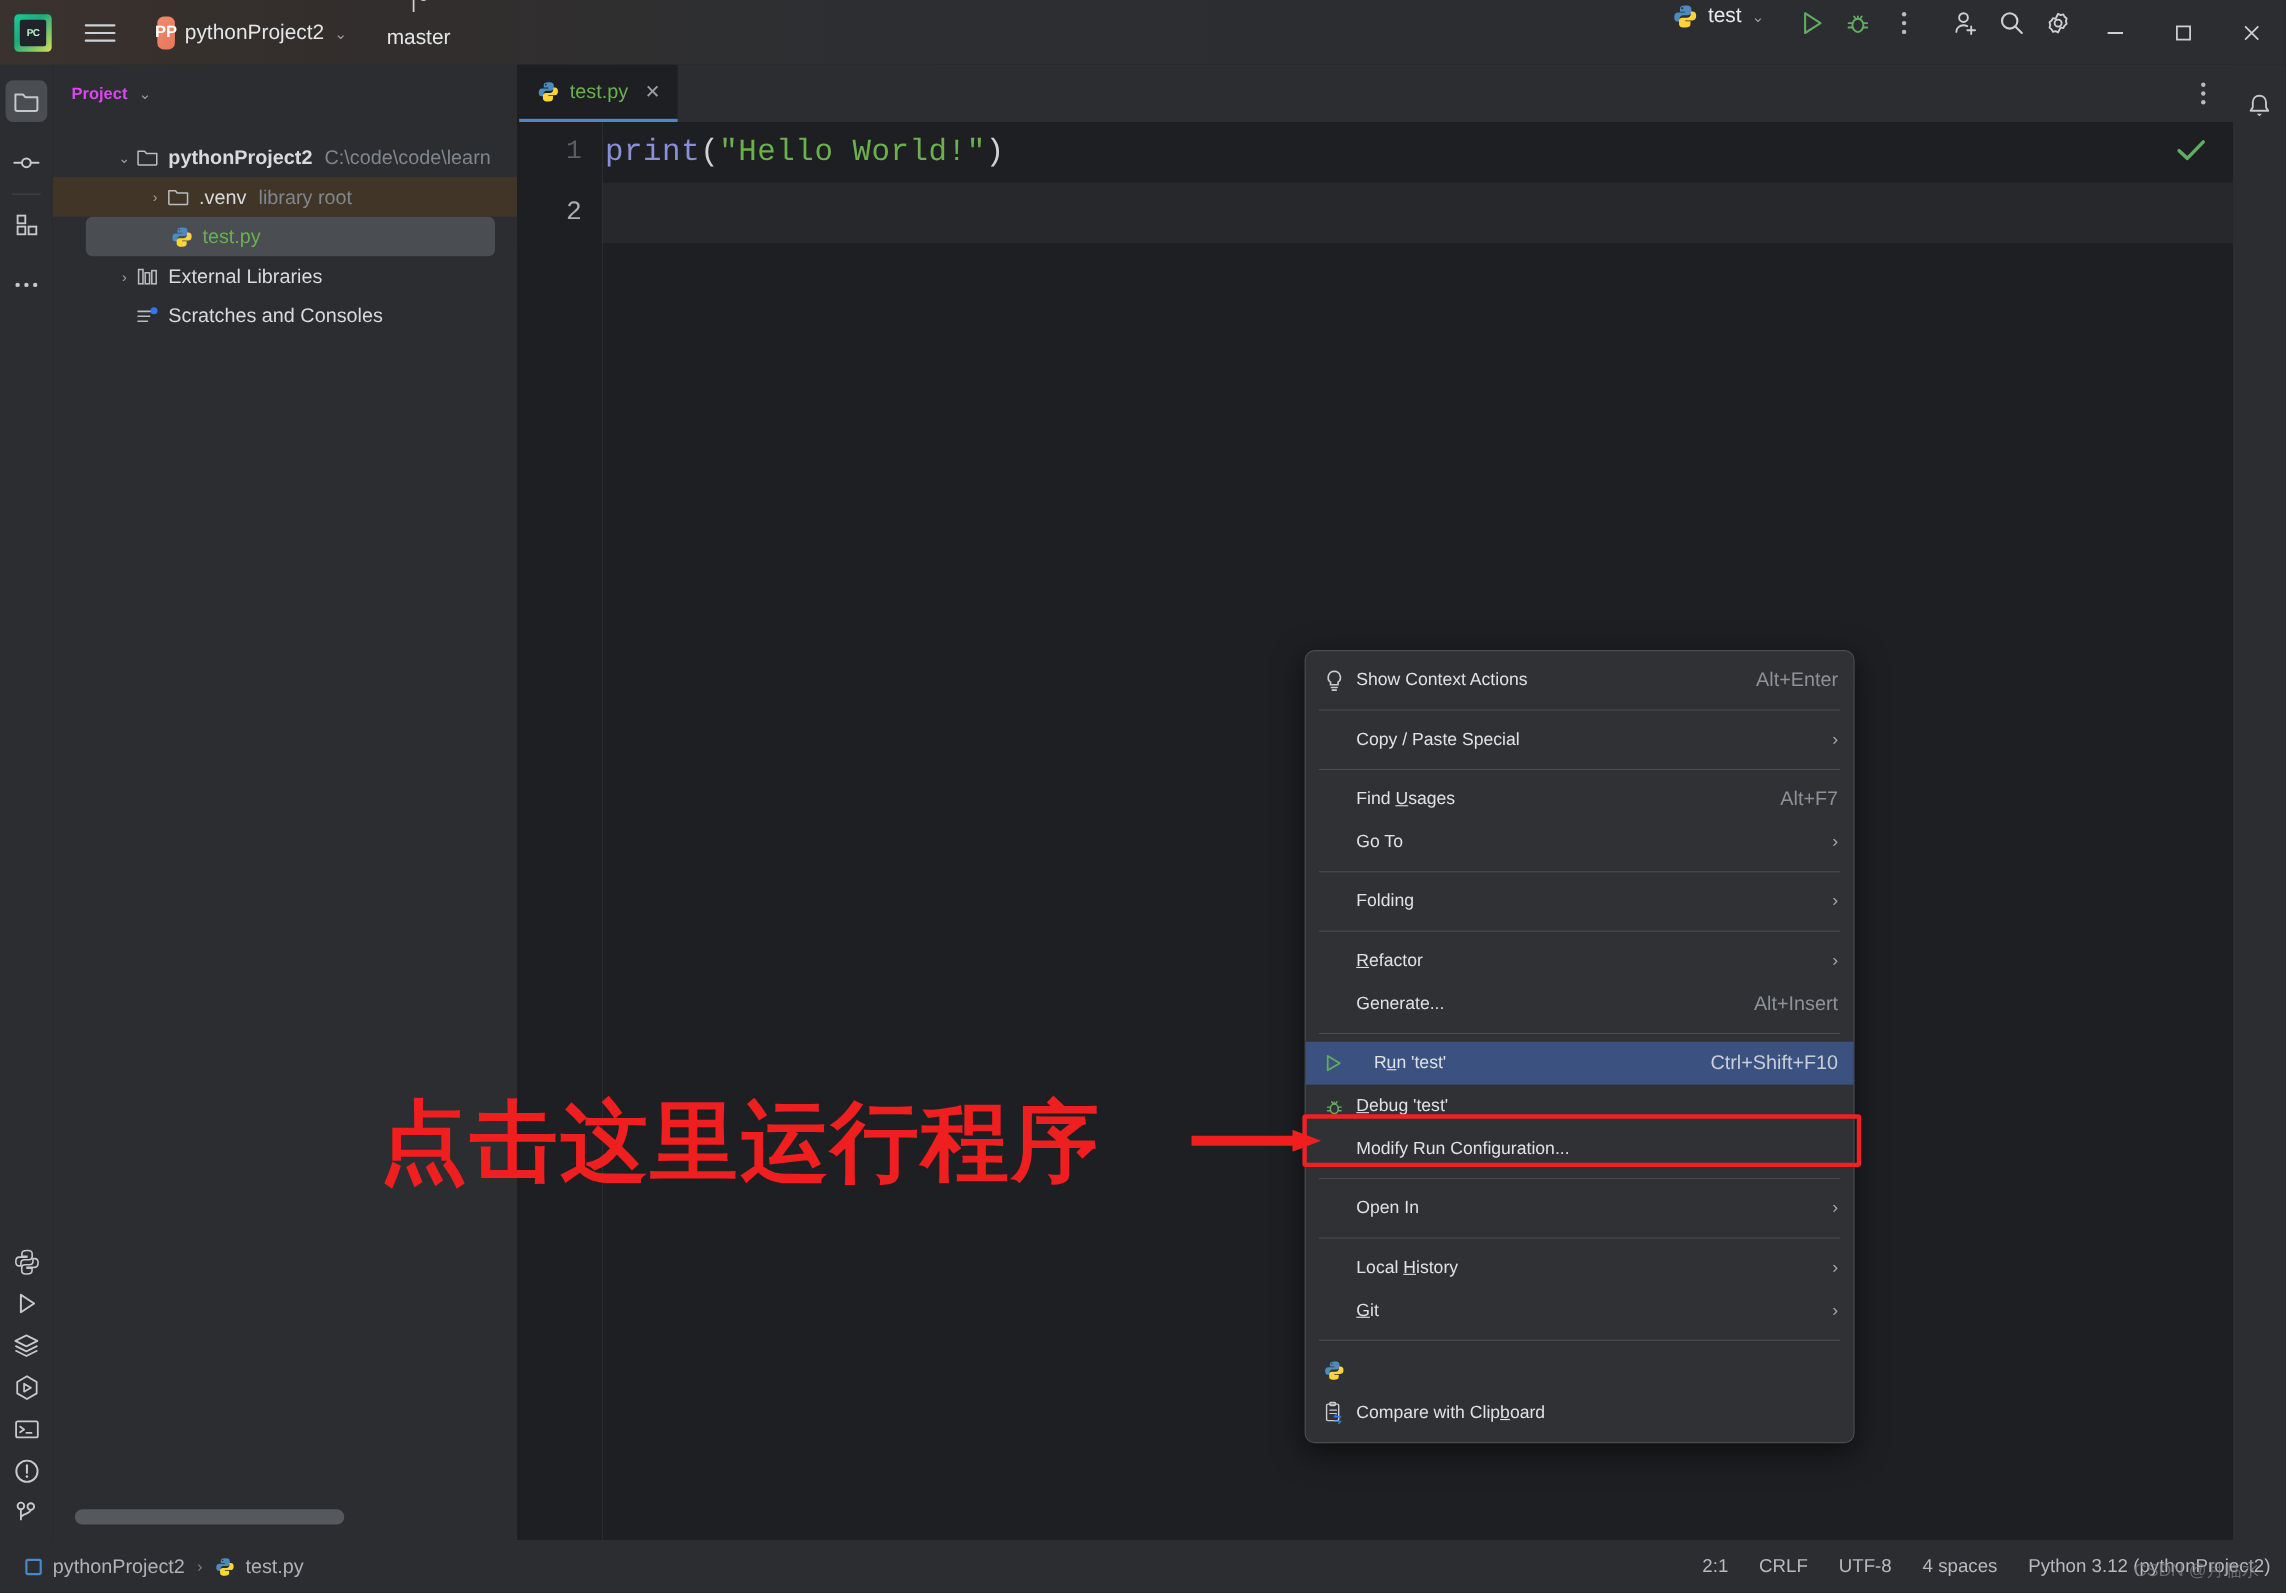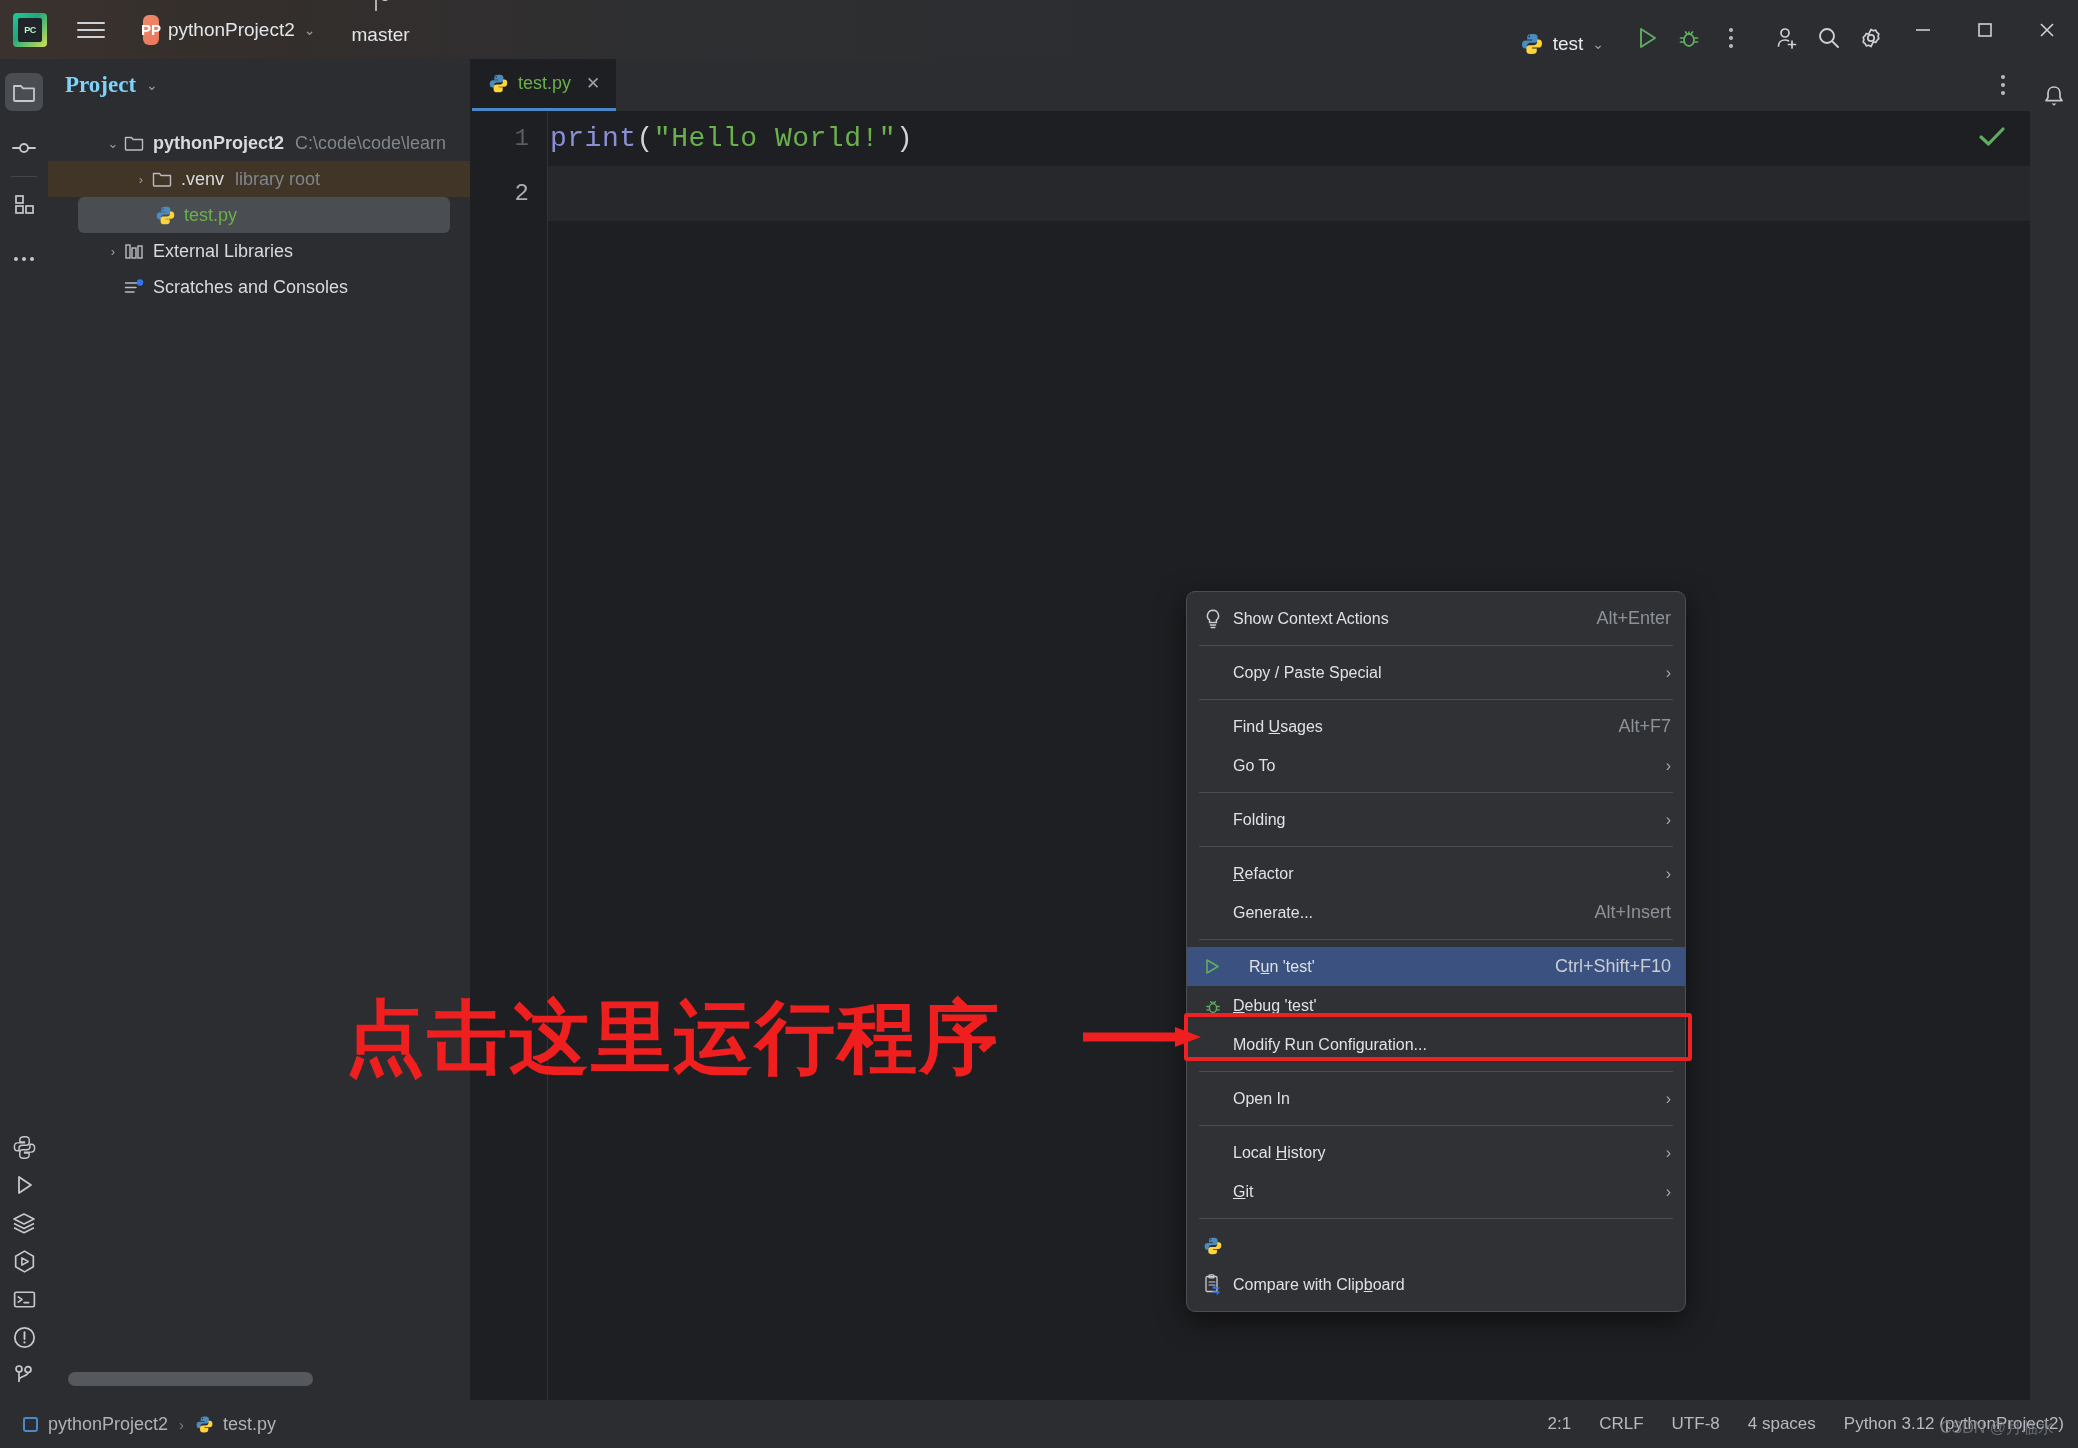--- a/index.html
+++ b/index.html
@@ -43,21 +43,21 @@
     width: 16px; height: 30px; border-radius: 6px;
     background: linear-gradient(135deg,#f08a6a,#e8765a);
     color:#fff; font-size:15px; font-weight:bold;
     display:flex; align-items:center; justify-content:center;
   }
   .proj-name { color:#e3e5e8; font-size:19px; }
   .chev { color:#9a9ea3; font-size:14px; line-height:1; }
   .branch-chip { margin-left:28px; display:flex; align-items:center; gap:9px; cursor:pointer;flex-direction:column; }
   .branch-name { color:#e3e5e8; font-size:19px; }
 
-  .tb-right { position:absolute; right:0; top:0; height:59px; display:flex; align-items:flex-end; }
+  .tb-right { position:absolute; right:0; top:0; height:59px; display:flex; align-items:flex-start; }
   .runcfg { display:flex; align-items:center; gap:9px; padding: 3px 8px; border-radius:6px; cursor:pointer; }
   .runcfg-name { color:#e8eaed; font-size:19px; }
   .tb-icon { width:42px; height:42px; display:flex; align-items:center; justify-content:center; cursor:pointer; border-radius:5px;}
   .tb-icon.sp { margin-left: 14px; }
   .wbtn { width:62px; height:59px; display:flex; align-items:center; justify-content:center; cursor:pointer; }
 
   
   .rail {
     position:absolute; left:0; top:59px; width:48px; height:1341px;
     background:#2b2d30; display:flex; flex-direction:column; align-items:center;
@@ -67,21 +67,21 @@
   .rail-ico.active { background:#4a4d52; }
   .rail-div { width:26px; height:1px; background:#43464b; margin:9px 0; }
   .rail-bottom { position:absolute; bottom:6px; left:0; width:48px; display:flex; flex-direction:column; align-items:center; }
 
   
   .sidebar {
     position:absolute; left:48px; top:59px; width:423px; height:1341px;
     background:#2b2d30; border-right:1px solid #1e1f22;
   }
   .sb-header { height:52px; display:flex; align-items:center; padding-left:17px; gap:10px; }
-  .sb-title { color:#7dd3fc; font-size:23px; font-weight:bold;font-family:Liberation Serif, serif; }
+  .sb-title { color:#d946ef; font-size:15px; font-weight:bold; }
   .tree { padding-top: 14px; font-size:18px; }
   .tr-row { height:36px; display:flex; align-items:center; cursor:pointer; white-space:nowrap; }
   .tr-row.sel-venv { background:#413528; }
   .tr-row.sel-file { background:#4a4d52; border-radius:6px; margin:0 20px 0 30px; padding-left:0; }
   .tw { width:20px; text-align:center; color:#9aa0a6; font-size:13px; flex:0 0 auto; }
   .tr-label { color:#d8dade; margin-left:8px; }
   .tr-label.green { color:#6ab04c; }
   .tr-sub { color:#7f868e; margin-left:11px; }
   .ficon { width:22px; display:flex; align-items:center; justify-content:center; flex:0 0 auto;}
   .sb-hscroll { position:absolute; left:20px; bottom:14px; width:370px; height:14px; }

